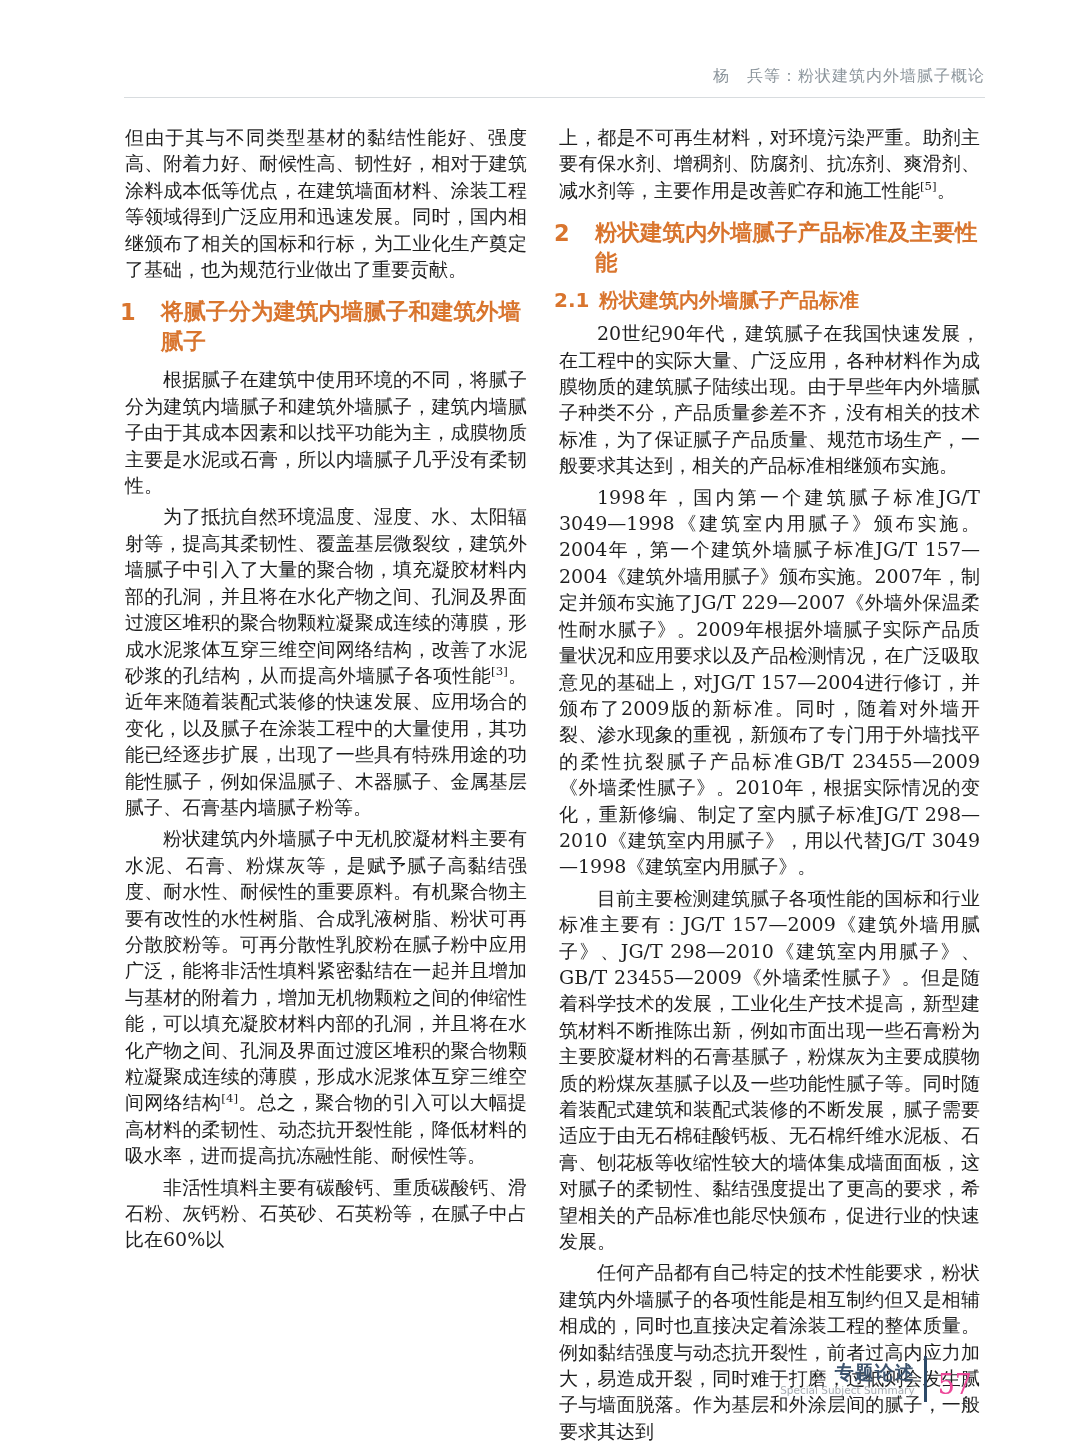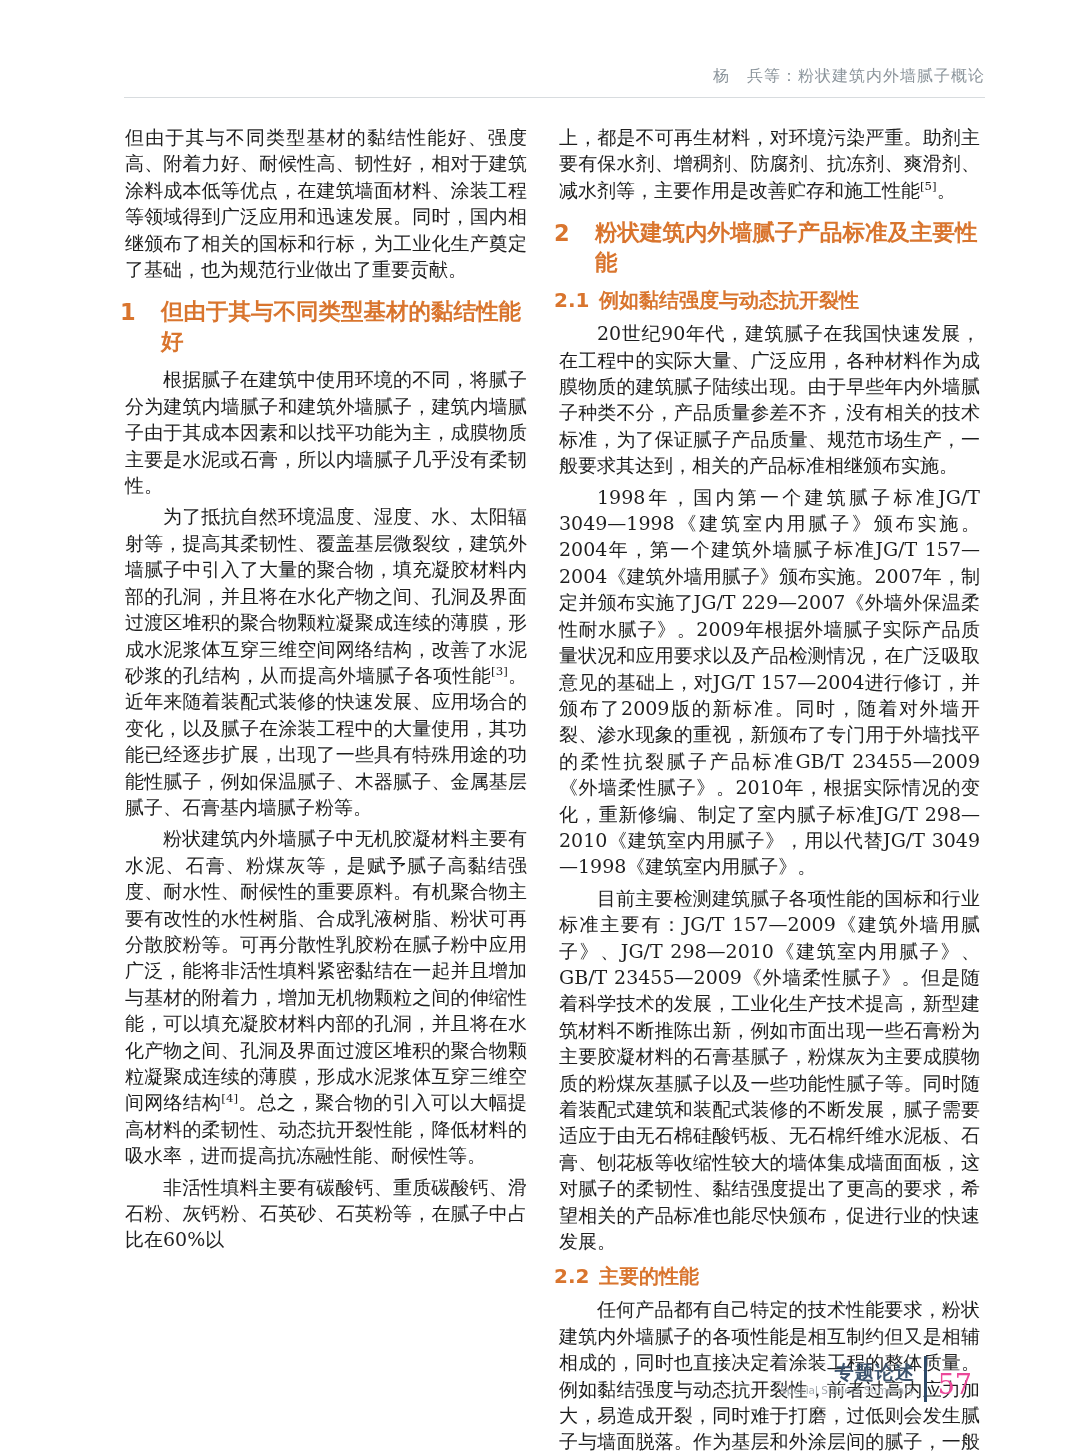--- a/index.html
+++ b/index.html
@@ -92,45 +92,41 @@
   <div class="running-head">
     <span>杨　兵等：粉状建筑内外墙腻子概论</span>
   </div>
 
   <div class="columns">
 
     <div class="col col-left">
       <p class="body-p rich">但由于其与不同类型基材的黏结性能好、强度高、附着力好、耐候性高、韧性好，相对于建筑涂料成本低等优点，在建筑墙面材料、涂装工程等领域得到广泛应用和迅速发展。同时，国内相继颁布了相关的国标和行标，为工业化生产奠定了基础，也为规范行业做出了重要贡献。</p>
       <h2 class="sec-h1">
         <span class="num">1</span>
-        <span class="title">但由于其与不同类型基材的黏结性能好</span>
+        <span class="title">将腻子分为建筑内墙腻子和建筑外墙腻子</span>
       </h2>
       <p class="body-p ind rich">根据腻子在建筑中使用环境的不同，将腻子分为建筑内墙腻子和建筑外墙腻子，建筑内墙腻子由于其成本因素和以找平功能为主，成膜物质主要是水泥或石膏，所以内墙腻子几乎没有柔韧性。</p>
       <p class="body-p ind rich">为了抵抗自然环境温度、湿度、水、太阳辐射等，提高其柔韧性、覆盖基层微裂纹，建筑外墙腻子中引入了大量的聚合物，填充凝胶材料内部的孔洞，并且将在水化产物之间、孔洞及界面过渡区堆积的聚合物颗粒凝聚成连续的薄膜，形成水泥浆体互穿三维空间网络结构，改善了水泥砂浆的孔结构，从而提高外墙腻子各项性能<sup class="ref">[3]</sup>。近年来随着装配式装修的快速发展、应用场合的变化，以及腻子在涂装工程中的大量使用，其功能已经逐步扩展，出现了一些具有特殊用途的功能性腻子，例如保温腻子、木器腻子、金属基层腻子、石膏基内墙腻子粉等。</p>
       <p class="body-p ind rich">粉状建筑内外墙腻子中无机胶凝材料主要有水泥、石膏、粉煤灰等，是赋予腻子高黏结强度、耐水性、耐候性的重要原料。有机聚合物主要有改性的水性树脂、合成乳液树脂、粉状可再分散胶粉等。可再分散性乳胶粉在腻子粉中应用广泛，能将非活性填料紧密黏结在一起并且增加与基材的附着力，增加无机物颗粒之间的伸缩性能，可以填充凝胶材料内部的孔洞，并且将在水化产物之间、孔洞及界面过渡区堆积的聚合物颗粒凝聚成连续的薄膜，形成水泥浆体互穿三维空间网络结构<sup class="ref">[4]</sup>。总之，聚合物的引入可以大幅提高材料的柔韧性、动态抗开裂性能，降低材料的吸水率，进而提高抗冻融性能、耐候性等。</p>
       <p class="body-p ind rich">非活性填料主要有碳酸钙、重质碳酸钙、滑石粉、灰钙粉、石英砂、石英粉等，在腻子中占比在60%以</p>
     </div>
 
     <div class="col col-right">
       <p class="body-p rich">上，都是不可再生材料，对环境污染严重。助剂主要有保水剂、增稠剂、防腐剂、抗冻剂、爽滑剂、减水剂等，主要作用是改善贮存和施工性能<sup class="ref">[5]</sup>。</p>
       <h2 class="sec-h1">
         <span class="num">2</span>
         <span class="title">粉状建筑内外墙腻子产品标准及主要性能</span>
       </h2>
       <h3 class="sec-h2">
         <span class="num">2.1</span>
-        <span class="title">例如黏结强度与动态抗开裂性</span>
+        <span class="title">粉状建筑内外墙腻子产品标准</span>
       </h3>
       <p class="body-p ind rich">20世纪90年代，建筑腻子在我国快速发展，在工程中的实际大量、广泛应用，各种材料作为成膜物质的建筑腻子陆续出现。由于早些年内外墙腻子种类不分，产品质量参差不齐，没有相关的技术标准，为了保证腻子产品质量、规范市场生产，一般要求其达到，相关的产品标准相继颁布实施。</p>
       <p class="body-p ind rich">1998年，国内第一个建筑腻子标准JG/T 3049—1998《建筑室内用腻子》颁布实施。2004年，第一个建筑外墙腻子标准JG/T 157—2004《建筑外墙用腻子》颁布实施。2007年，制定并颁布实施了JG/T 229—2007《外墙外保温柔性耐水腻子》。2009年根据外墙腻子实际产品质量状况和应用要求以及产品检测情况，在广泛吸取意见的基础上，对JG/T 157—2004进行修订，并颁布了2009版的新标准。同时，随着对外墙开裂、渗水现象的重视，新颁布了专门用于外墙找平的柔性抗裂腻子产品标准GB/T 23455—2009《外墙柔性腻子》。2010年，根据实际情况的变化，重新修编、制定了室内腻子标准JG/T 298—2010《建筑室内用腻子》，用以代替JG/T 3049—1998《建筑室内用腻子》。</p>
       <p class="body-p ind rich">目前主要检测建筑腻子各项性能的国标和行业标准主要有：JG/T 157—2009《建筑外墙用腻子》、JG/T 298—2010《建筑室内用腻子》、GB/T 23455—2009《外墙柔性腻子》。但是随着科学技术的发展，工业化生产技术提高，新型建筑材料不断推陈出新，例如市面出现一些石膏粉为主要胶凝材料的石膏基腻子，粉煤灰为主要成膜物质的粉煤灰基腻子以及一些功能性腻子等。同时随着装配式建筑和装配式装修的不断发展，腻子需要适应于由无石棉硅酸钙板、无石棉纤维水泥板、石膏、刨花板等收缩性较大的墙体集成墙面面板，这对腻子的柔韧性、黏结强度提出了更高的要求，希望相关的产品标准也能尽快颁布，促进行业的快速发展。</p>
-      <h3 class="sec-h2">
-        <span class="num">2.2</span>
-        <span class="title">主要的性能</span>
-      </h3>
       <p class="body-p ind rich">任何产品都有自己特定的技术性能要求，粉状建筑内外墙腻子的各项性能是相互制约但又是相辅相成的，同时也直接决定着涂装工程的整体质量。例如黏结强度与动态抗开裂性，前者过高内应力加大，易造成开裂，同时难于打磨，过低则会发生腻子与墙面脱落。作为基层和外涂层间的腻子，一般要求其达到</p>
     </div>
 
   </div>
 
   <div class="footer">
     <div class="footer-labels">
       <div class="footer-cn">专题论述</div>
       <div class="footer-en">Special Subject Summary</div>
     </div>

